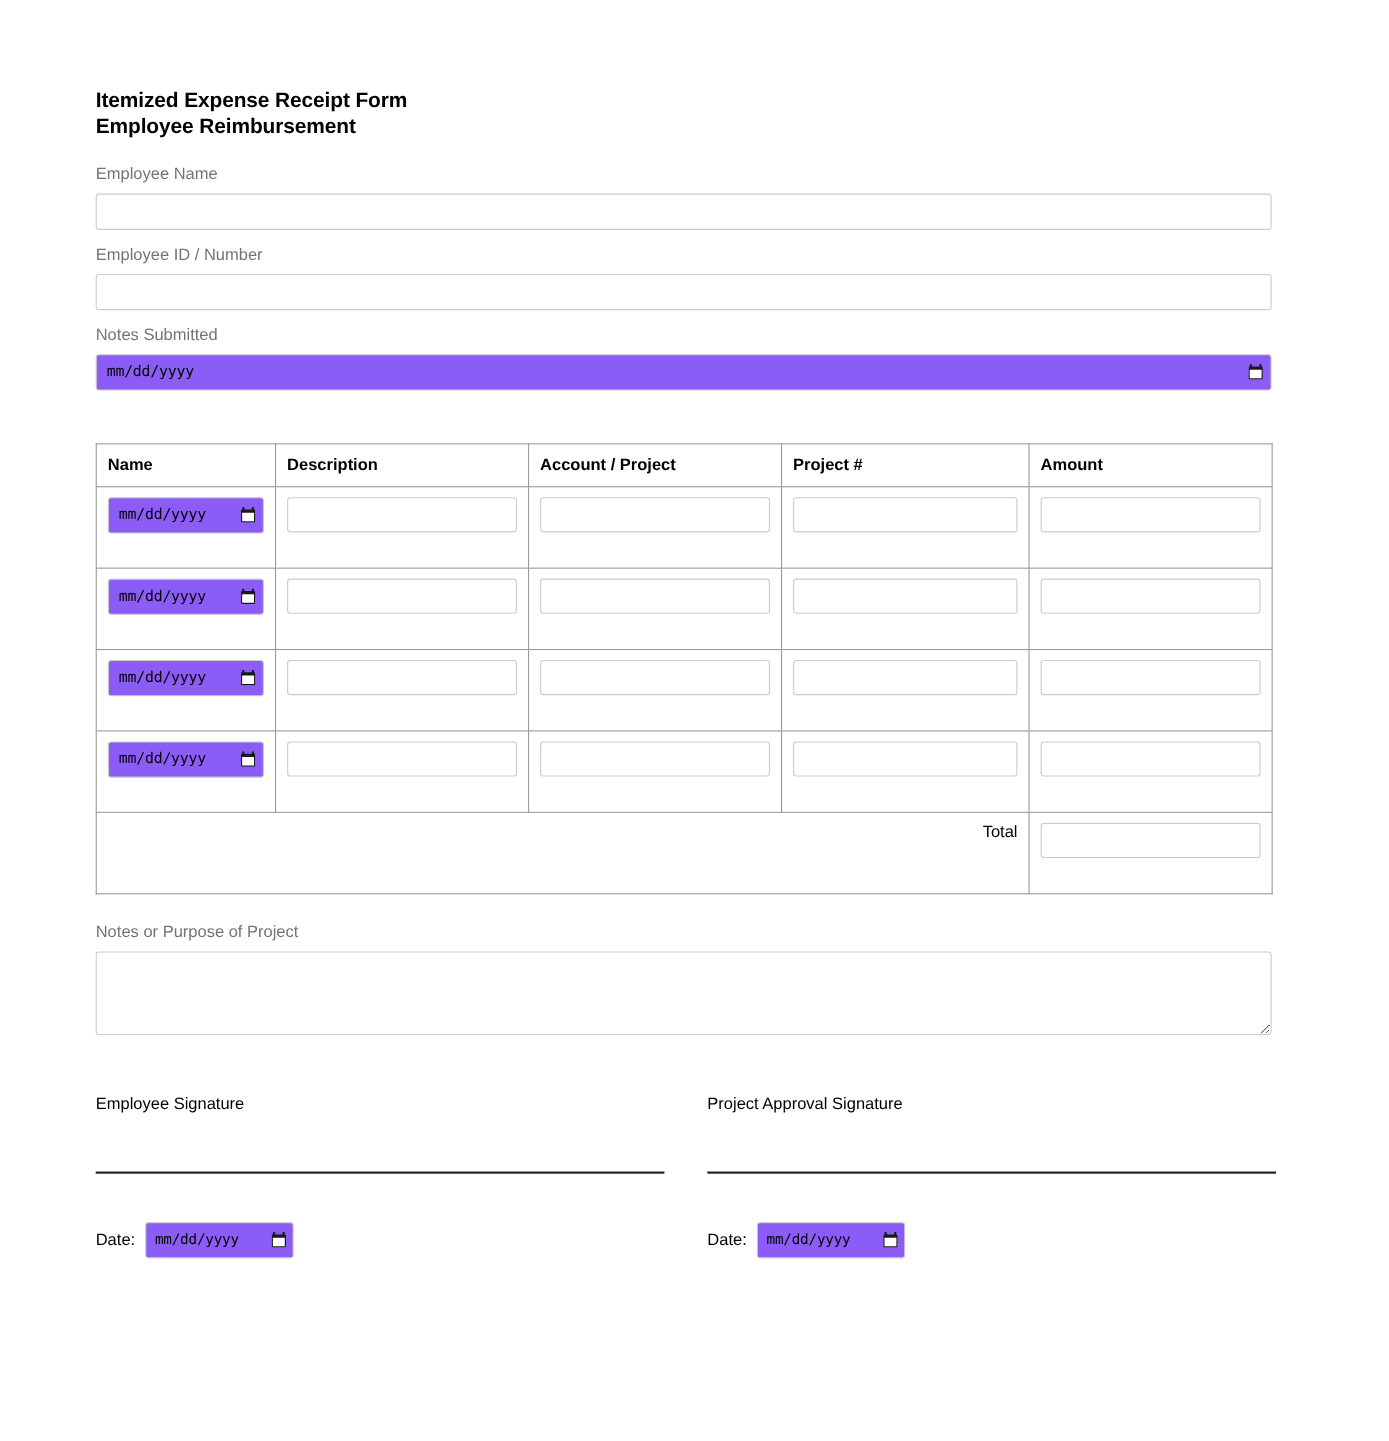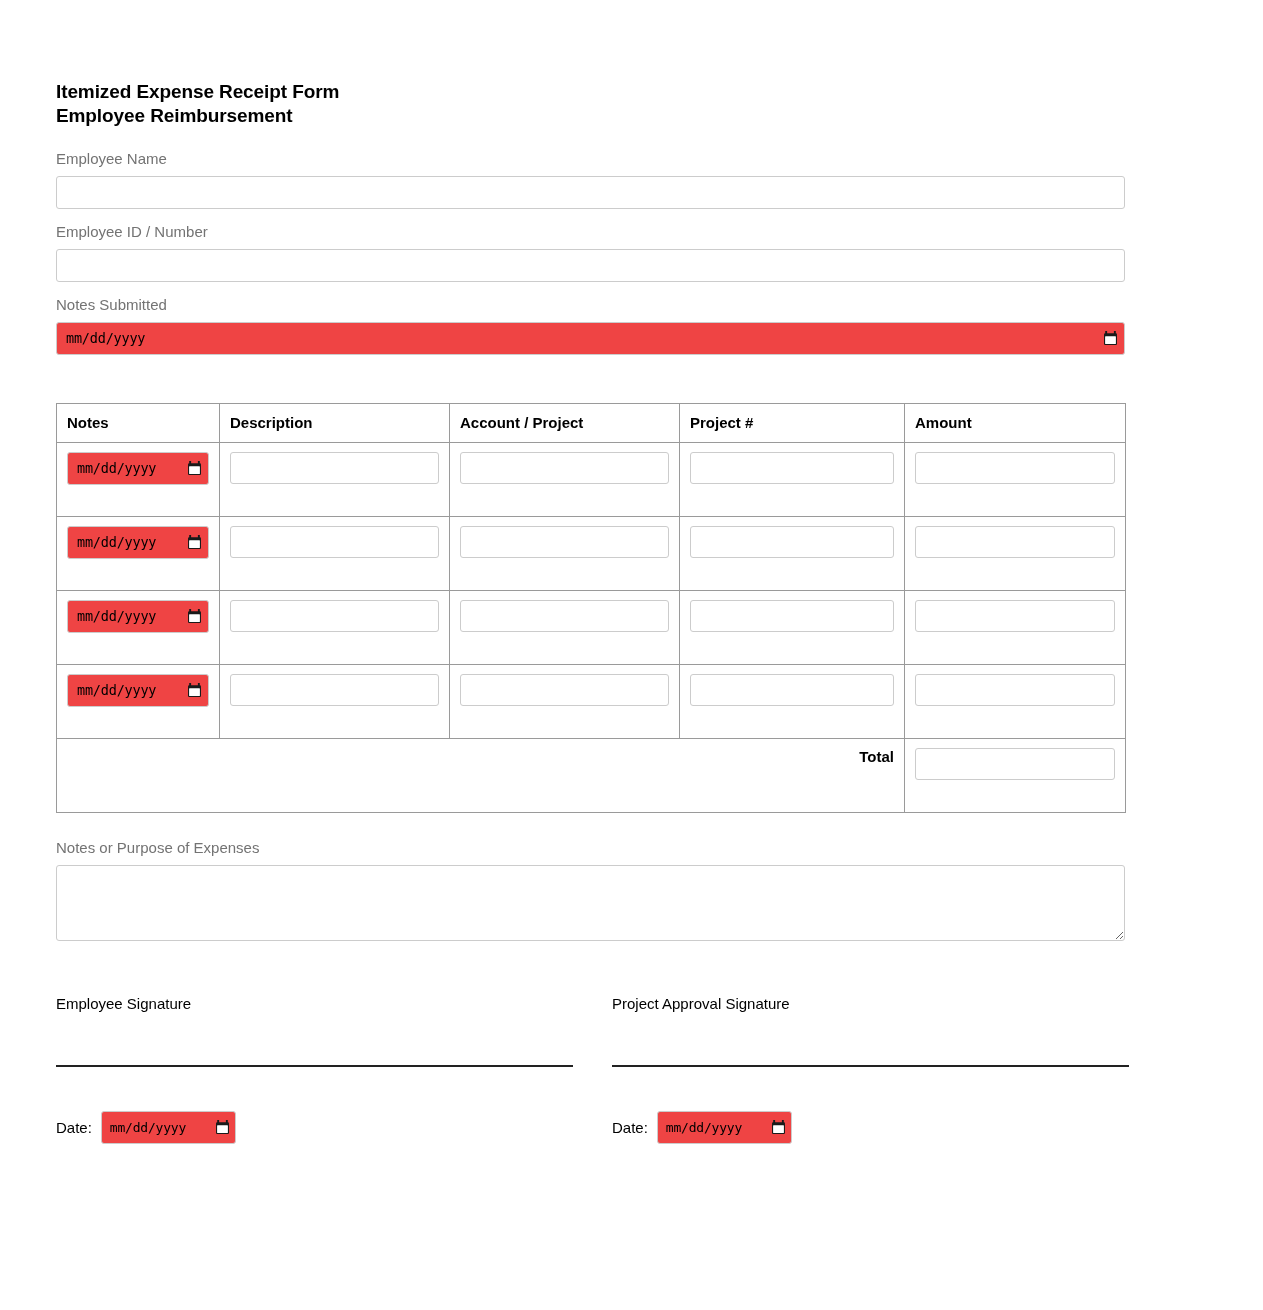--- a/index.html
+++ b/index.html
@@ -11,21 +11,21 @@
   }
   body {
     width: 1263px;
     height: 1310px;
     font-family: "Liberation Sans", sans-serif;
     color: #000000;
     overflow: hidden;
   }
 
   .page {
-    padding: 80px 97px 0 56px;
+    padding: 80px 97px 0 87px;
     width: 1263px;
   }
 
   
   .form-title {
     font-size: 19px;
     font-weight: bold;
     line-height: 1.28;
     margin: 0 0 21px 0;
     letter-spacing: -0.1px;
@@ -53,21 +53,21 @@
     color: #000;
     outline: none;
   }
 
   
   .date-input {
     display: flex;
     align-items: center;
     border: 1px solid #cccccc;
     border-radius: 3px;
-    background: #ef4444;
+    background: #8b5cf6;
     height: 33px;
     padding: 0 7px 0 9px;
     position: relative;
   }
   .date-input.full { width: 1069px; }
   .date-ph {
     font-family: "DejaVu Sans Mono", monospace;
     font-size: 13.5px;
     letter-spacing: -0.2px;
     color: #000;
@@ -117,21 +117,21 @@
     font-family: "Liberation Sans", sans-serif;
     font-size: 14px;
     padding: 4px 7px;
     outline: none;
   }
   .cell-date { width: 100%; }
 
   .total-row td { height: 70px; }
   .total-label-cell {
     text-align: right;
-    font-weight: bold;
+    font-weight: normal;
     font-size: 15px;
     vertical-align: middle;
     padding-right: 14px;
   }
   .total-amt-cell { vertical-align: top; }
 
   
   .notes-block { margin-top: 26px; }
   .notes-area {
     display: block;
@@ -208,21 +208,21 @@
         <rect x="0" y="2.2" width="13" height="11.8" rx="1.2" fill="#1a1a1a"></rect>
         <rect x="1.1" y="5.2" width="10.8" height="7.7" rx="0.5" fill="#ffffff"></rect>
       </svg>
     </div>
   </div>
 
   <div class="table-wrap">
     <table class="expense-table">
       <thead>
         <tr>
-          <th class="col-date">Notes</th>
+          <th class="col-date">Name</th>
           <th class="col-desc">Description</th>
           <th class="col-acct">Account / Project</th>
           <th class="col-rcpt">Project #</th>
           <th class="col-amt">Amount</th>
         </tr>
       </thead>
       <tbody>
 
         <tr>
           <td>
@@ -337,21 +337,21 @@
           <td class="total-amt-cell">
             <input class="cell-input" type="text" style="">
           </td>
         </tr>
 
       </tbody>
     </table>
   </div>
 
   <div class="notes-block">
-    <div class="field-label">Notes or Purpose of Expenses</div>
+    <div class="field-label">Notes or Purpose of Project</div>
     <textarea class="notes-area" placeholder="" style=""></textarea>
   </div>
 
   <div class="signatures">
 
     <div class="sig-col">
       <div class="sig-label">Employee Signature</div>
       <div class="sig-line"></div>
       <div class="sig-date-row">
         <span class="sig-date-label">Date:</span>

